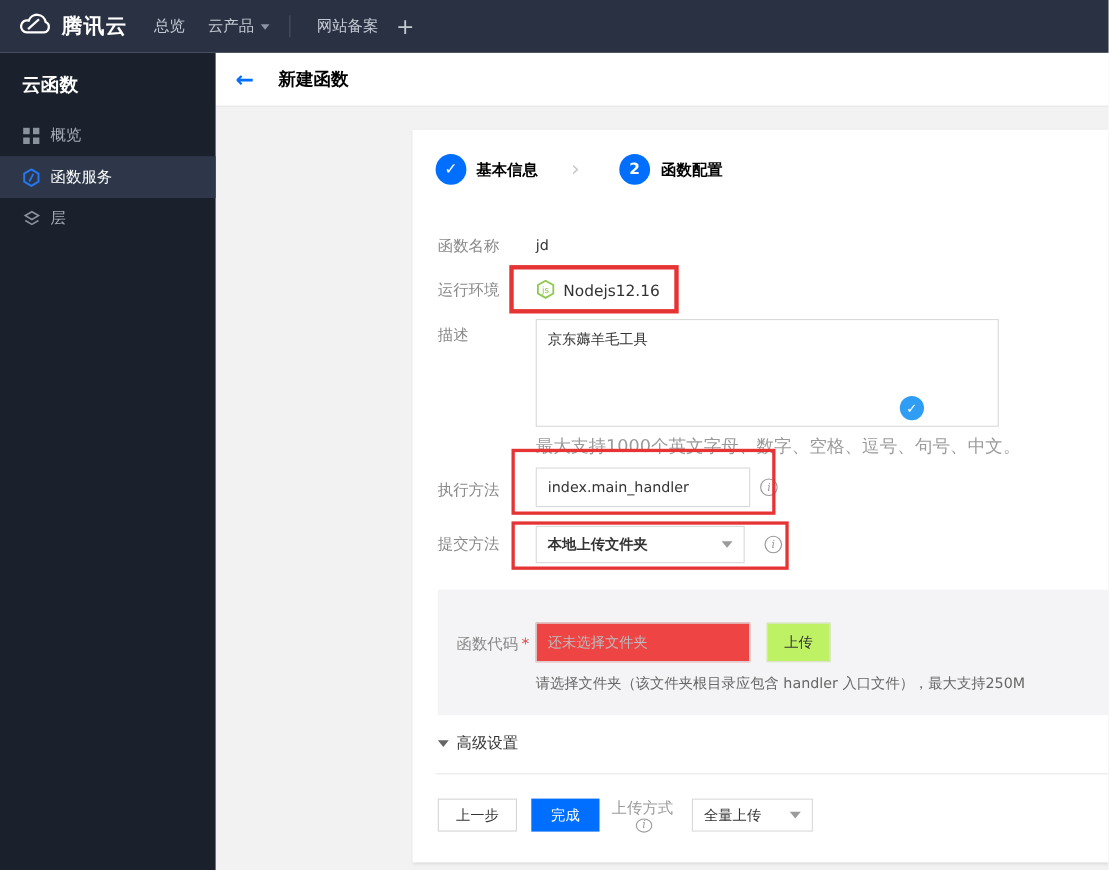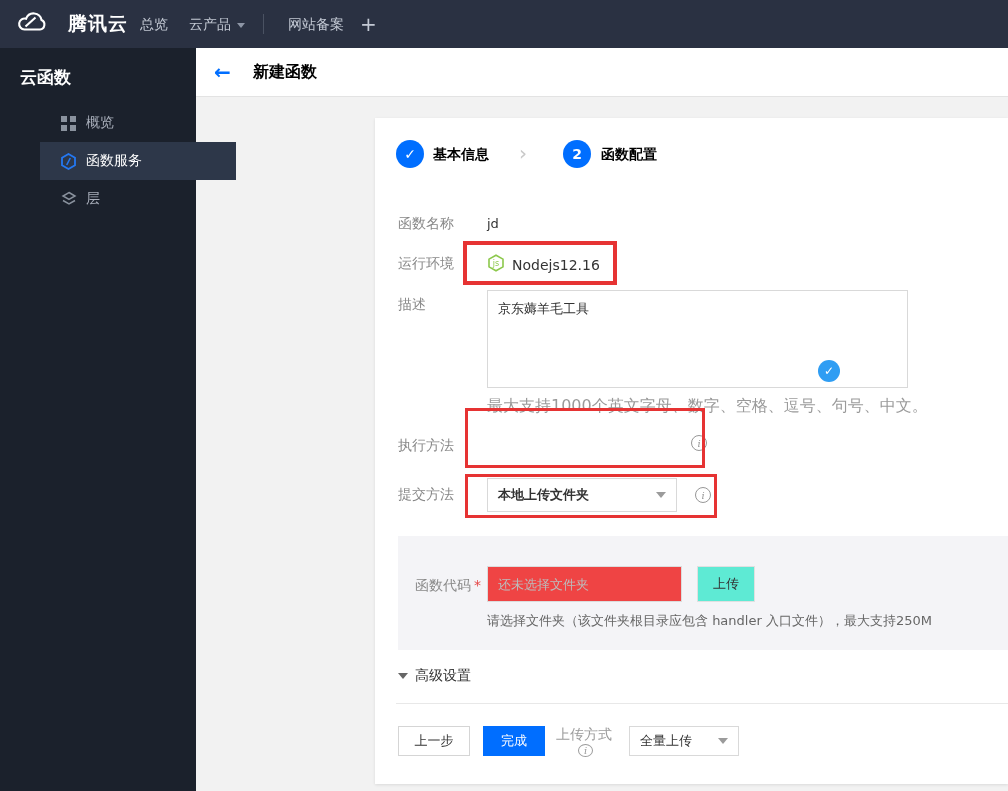--- a/index.html
+++ b/index.html
@@ -1,31 +1,31 @@
 <!DOCTYPE html>
 <html><head>
 <meta charset="utf-8">
 <style>
   * { margin:0; padding:0; box-sizing:border-box; }
   body { font-family:"DejaVu Sans","Liberation Sans",sans-serif; }
   .screen { position:relative; width:1008px; height:791px; background:#f2f2f2; overflow:hidden; }
 
   
   .topnav { position:absolute; left:0; top:0; width:1008px; height:48px; background:#2a3142; z-index:20; }
-  .brand { position:absolute; left:14px; top:0; height:48px; display:flex; align-items:center; gap:20px; }
+  .brand { position:absolute; left:14px; top:0; height:48px; display:flex; align-items:center; gap:8px; }
   .brand-text { color:#fff; font-size:19px; font-weight:bold; letter-spacing:1px; }
   .nav-item { position:absolute; top:0; height:48px; line-height:48px; color:#c3c9d4; font-size:14px; cursor:pointer; }
   .nav-caret { display:inline-block; width:0; height:0; border-left:4px solid transparent; border-right:4px solid transparent; border-top:5px solid #8d95a5; margin-left:6px; vertical-align:middle; }
   .nav-divider { position:absolute; left:263px; top:14px; width:1px; height:20px; background:#4a5262; }
   .nav-plus { font-size:20px; color:#c3c9d4; }
 
   
   .sidebar { position:absolute; left:0; top:48px; width:196px; bottom:0; background:#1b212c; z-index:10; }
   .sidebar-title { position:absolute; left:20px; top:18px; color:#fff; font-size:17px; font-weight:bold; }
-  .side-item { position:absolute; left:0; width:196px; height:38px; display:flex; align-items:center; cursor:pointer;margin-left:40px; }
+  .side-item { position:absolute; left:0; width:196px; height:38px; display:flex; align-items:center; cursor:pointer; }
   .side-item .icon { width:17px; height:17px; margin-left:20px; display:flex; align-items:center; justify-content:center; }
   .side-item .lbl { margin-left:9px; font-size:14px; color:#a8aeba; }
   .side-item.active { background:#2d3749; }
   .side-item.active .lbl { color:#ffffff; }
 
   
   .page-header { position:absolute; left:196px; top:48px; width:812px; height:49px; background:#fff; border-bottom:1px solid #e3e3e3; z-index:5; }
   .back-arrow { position:absolute; left:18px; top:12px; color:#006eff; font-size:20px; font-weight:bold; cursor:pointer; }
   .page-title { position:absolute; left:57px; top:14px; font-size:16px; font-weight:bold; color:#000; }
 
@@ -49,21 +49,21 @@
   .sel-caret { position:absolute; right:10px; width:0; height:0; border-left:5px solid transparent; border-right:5px solid transparent; border-top:6px solid #9b9b9b; }
 
   
   .redbox { position:absolute; border:3px solid #e63333; background:transparent; pointer-events:none; z-index:8; }
 
   
   .code-section { position:absolute; left:23px; top:418px; width:610px; height:114px; background:#f4f4f7; }
   .req { color:#e54545; margin-left:3px; }
   .disabled-input { position:absolute; left:89px; top:30px; width:195px; height:36px; border:1px solid #dcdcdc; background:#ef4444; font-size:13px; color:#333; padding:0 10px; outline:none; font-family:"DejaVu Sans","Liberation Sans",sans-serif; }
   .disabled-input::placeholder { color:#bcbcbc; }
-  .upload-btn { position:absolute; left:299px; top:30px; width:58px; height:36px; background:#5eead4; border:1px solid #e0e0e0; font-size:13px; color:#333; display:flex; align-items:center; justify-content:center; cursor:pointer; }
+  .upload-btn { position:absolute; left:299px; top:30px; width:58px; height:36px; background:#bef264; border:1px solid #e0e0e0; font-size:13px; color:#333; display:flex; align-items:center; justify-content:center; cursor:pointer; }
   .code-hint { position:absolute; left:89px; top:76px; font-size:13px; color:#666; }
 
   
   .advanced { position:absolute; left:23px; top:549px; font-size:14px; color:#333; cursor:pointer; display:flex; align-items:center; }
   .adv-caret { width:0; height:0; border-left:5px solid transparent; border-right:5px solid transparent; border-top:6px solid #666; margin-right:7px; }
   .divider { position:absolute; left:21px; top:585px; width:612px; height:1px; background:#e8e8e8; }
   .btn { position:absolute; top:608px; height:30px; display:flex; align-items:center; justify-content:center; font-size:13px; cursor:pointer; }
   .btn-prev { left:23px; width:72px; background:#fff; border:1px solid #d5d5d5; color:#333; }
   .btn-finish { left:108px; width:62px; background:#006eff; color:#fff; border:none; }
   .upload-mode { position:absolute; left:181px; top:608px; height:30px; display:flex; align-items:center; font-size:14px; color:#9b9b9b;flex-direction:column; }
@@ -160,20 +160,21 @@
     <span class="f-value" style="left:137px; top:139px; font-size:14px;">Nodejs12.16</span>
 
     <span class="f-label" style="left:23px; top:178px;">描述</span>
     <textarea class="txtarea" spellcheck="false" style="">京东薅羊毛工具</textarea>
     <div class="check-bubble">
         <span>✓</span>
       </div>
     <span class="hint" style="left:112px; top:278px;">最大支持1000个英文字母、数字、空格、逗号、句号、中文。</span>
 
     <span class="f-label" style="left:23px; top:319px;">执行方法</span>
+    <input class="text-input" style="left: 112px; top: 307px; width: 195px; height: 36px;" value="index.main_handler">
     <span class="info-icon" style="left:316px; top:317px;">
         <span>i</span>
       </span>
 
     <span class="f-label" style="left:23px; top:368px;">提交方法</span>
     <div class="selectbox" style="left:112px; top:360px; width:190px; height:34px;">
       <span style="font-weight:bold;">本地上传文件夹</span>
       <span class="sel-caret"></span>
     </div>
     <span class="info-icon" style="left:320px; top:369px;">

